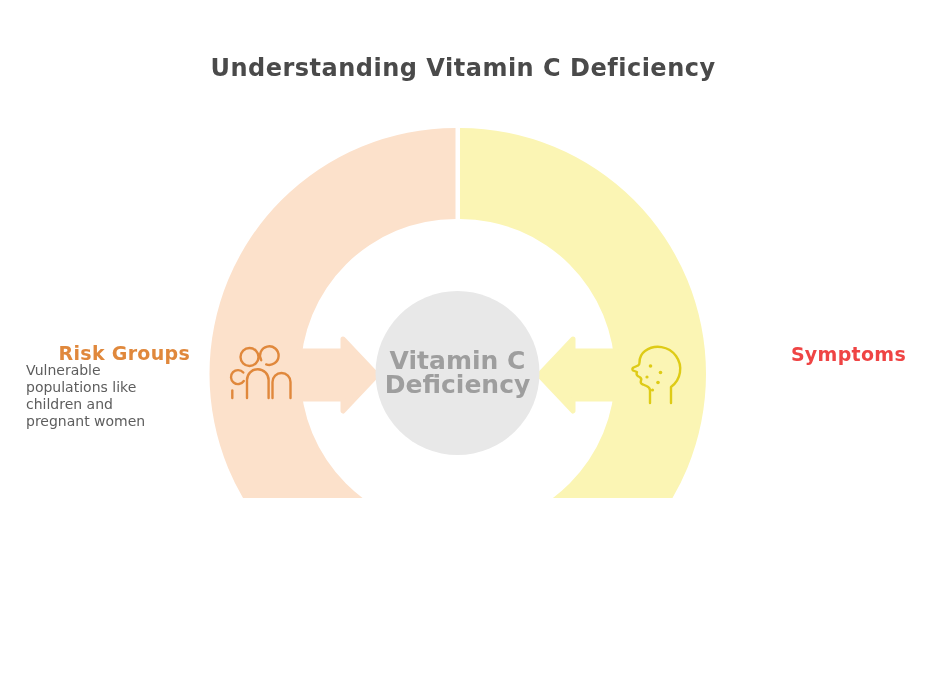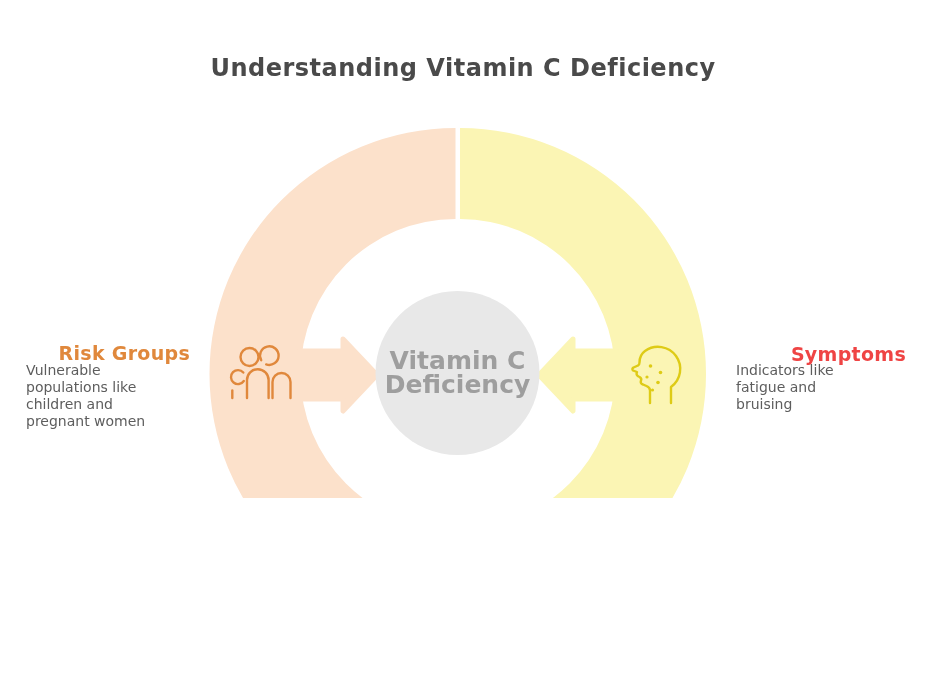--- a/index.html
+++ b/index.html
@@ -107,20 +107,17 @@
 
   <div class="page-title">Understanding Vitamin C Deficiency</div>
 
   <div class="side-heading heading-left">Risk Groups</div>
   <div class="side-desc desc-left">Vulnerable
 populations like
 children and
 pregnant women</div>
 
   <div class="side-heading heading-right">Symptoms</div>
-  <div class="side-desc desc-right">Indicators like
-fatigue and
-bruising</div>
 
   <div class="center-label">Vitamin C
 Deficiency</div>
 
 </div>
 
 </body></html>

